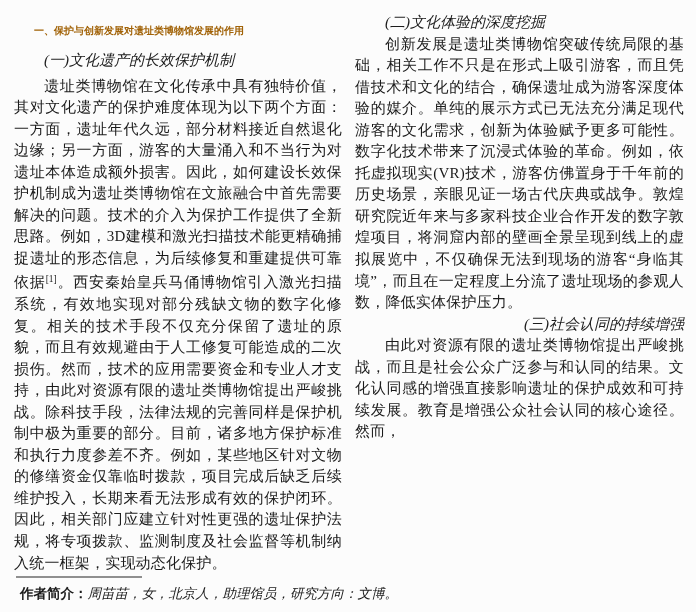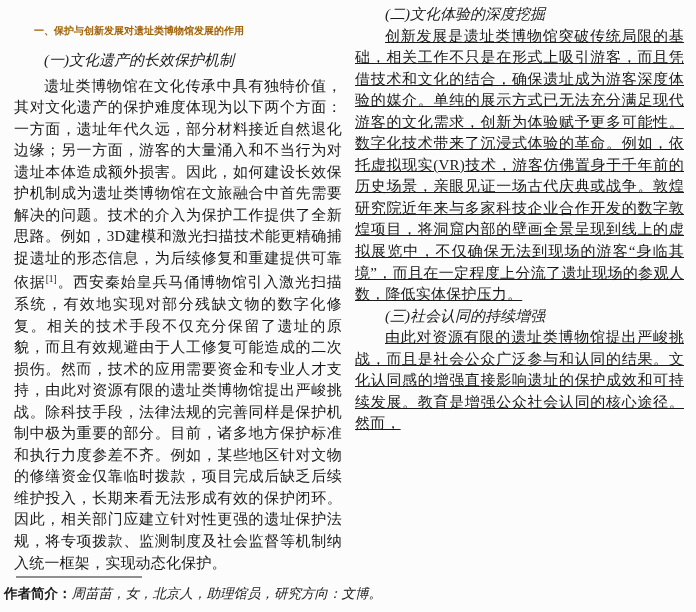--- a/index.html
+++ b/index.html
@@ -31,48 +31,48 @@
   }
   .sub-heading {
     margin: 8px 0 0 0;
     font-weight: 400;
     font-style: italic;
     font-size: 15px;
     line-height: 21.5px;
     text-indent: 2em;
     color: #1c1c1c;
   }
-  .sub-heading.flush { margin-top: 4px; }
-  .sub-heading.mid   { margin-top: 0; }
+  .sub-heading.flush { margin-top: 12px; }
+  .sub-heading.mid   { margin-top: 0; text-align: right; }
 
   .body-para {
     margin: 4px 0 0 0;
     font-size: 15px;
     line-height: 21.55px;
     letter-spacing: 0.2px;
     text-align: justify;
     text-indent: 2em;
   }
-  .body-para.cont { margin-top: 0; text-decoration: underline; }
+  .body-para.cont { margin-top: 0; }
 
   .ref-sup {
     font-size: 9.5px;
     letter-spacing: 0;
     vertical-align: 5px;
   }
 
   .footnote-rule {
     position: absolute;
     left: 16px; top: 576px;
     width: 126px; height: 2px;
     background: #8f8f8f;
   }
   .footnote {
     position: absolute;
-    left: 4px; top: 584px;
+    left: 20px; top: 584px;
     width: 430px;
     font-size: 13.5px;
     line-height: 19px;
     font-style: italic;
     color: #1a1a1a;
   }
   .fn-label {
     font-style: normal;
     font-weight: 700;
     font-family: "Liberation Sans", "DejaVu Sans", sans-serif;

